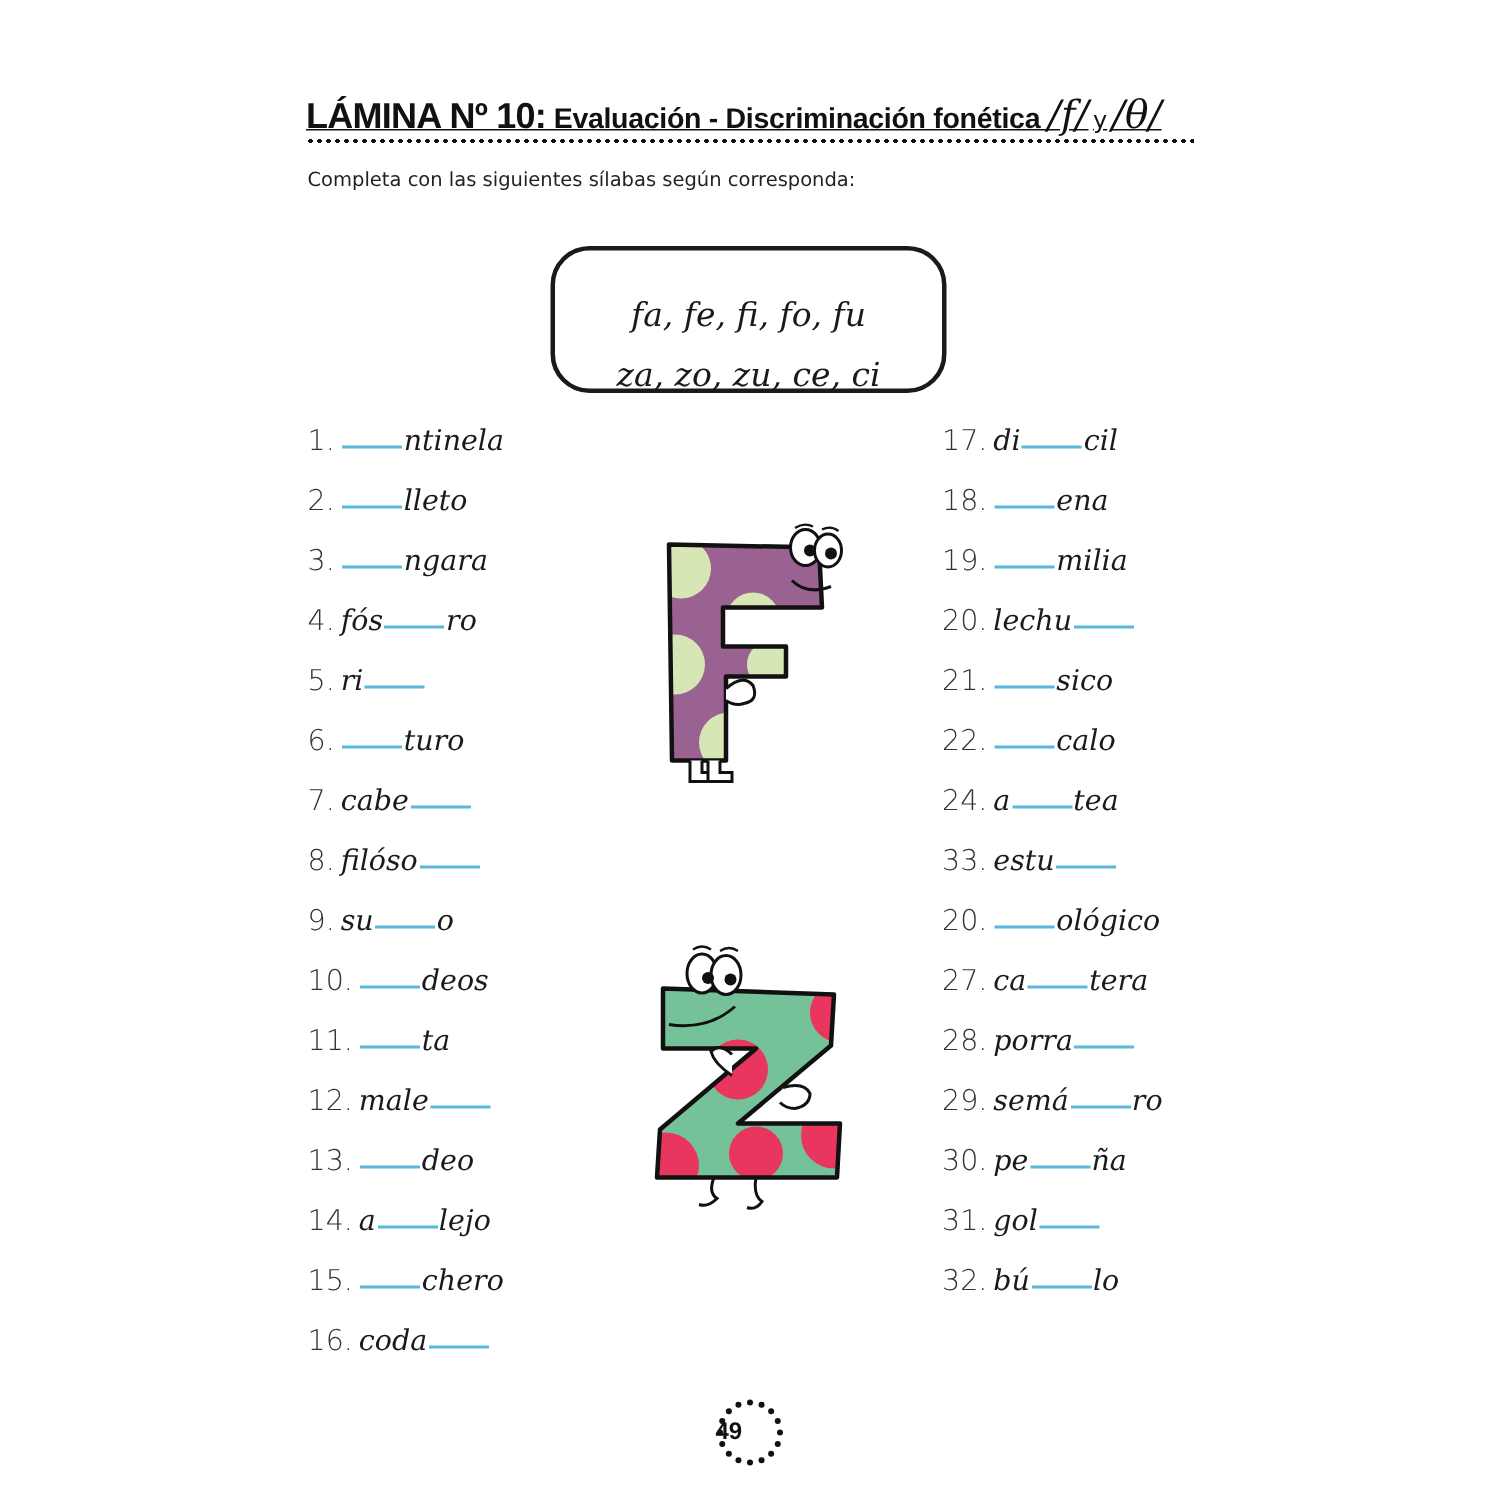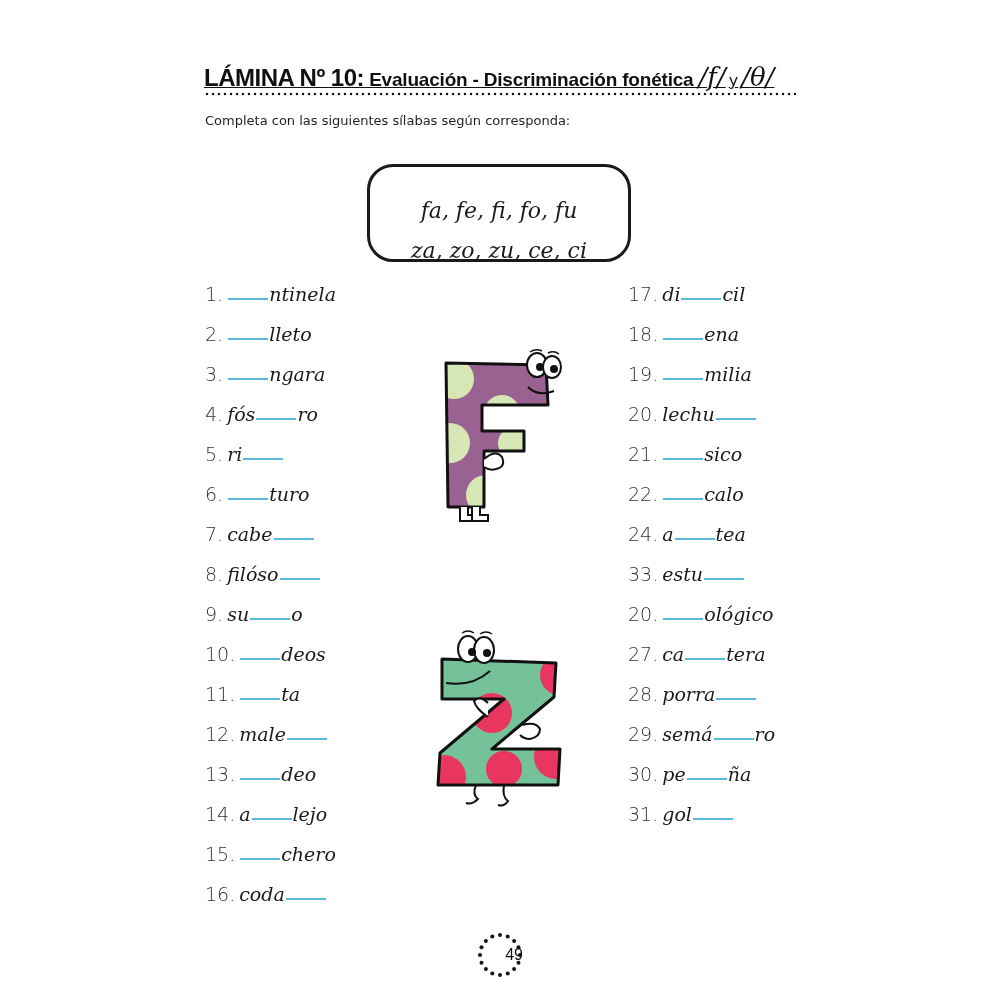--- a/index.html
+++ b/index.html
@@ -24,21 +24,21 @@
     .col { position: absolute; top: 283px; }
     .col.left { left: 205px; }
     .col.right { left: 628px; }
     .item { height: 40px; display: flex; align-items: baseline; white-space: nowrap; }
     .num { font-family: "DejaVu Sans", sans-serif; font-size: 19px; color: #333; font-weight: 300; margin-right: 4px; }
     .word { font-family: "DejaVu Serif", serif; font-style: italic; font-size: 19px; color: #1a1a1a; }
     .blank { display: inline-block; width: 40px; border-bottom: 2px solid #5ab8dd; height: 0; transform: translateY(-1px); margin: 0 1px; }
 
     .illus { position: absolute; }
     .page-num { position: absolute; left: 477px; top: 932px; width: 46px; height: 46px; }
-    .page-num-text { position: absolute; left: 0; top: 0; width: 46px; height: 46px; line-height: 46px; text-align: right; font-family: "Liberation Sans", sans-serif; font-weight: normal; font-size: 16px; color: #111; }
+    .page-num-text { position: absolute; left: 0; top: 0; width: 46px; height: 46px; line-height: 46px; text-align: left; font-family: "Liberation Sans", sans-serif; font-weight: bold; font-size: 16px; color: #111; }
   </style>
 </head>
 <body>
 
 <div class="title-row">
   <div class="title">
     <span class="t-main">LÁMINA Nº 10:</span><span class="t-sub"> Evaluación - Discriminación fonética </span><span class="phon">/f/</span><span class="phon-y">y</span><span class="phon">/θ/</span>
   </div>
   <div class="dots"></div>
 </div>
@@ -226,20 +226,26 @@
       <span class="num">30.</span>
       <span class="word">pe</span>
       <span class="blank"></span>
       <span class="word">ña</span>
     </div>
     <div class="item">
       <span class="num">31.</span>
       <span class="word">gol</span>
       <span class="blank"></span>
       <span class="word"></span>
+    </div>
+    <div class="item">
+      <span class="num">32.</span>
+      <span class="word">bú</span>
+      <span class="blank"></span>
+      <span class="word">lo</span>
     </div>
   </div>
 
 <div class="illus" style="left:440px; top:345px; width:130px; height:180px;">
   <svg width="130" height="180" viewBox="0 0 130 180">
     <defs>
       <clipPath id="fclip">
         <path d="M6,18 L106,20 L108,60 L42,60 L42,86 L84,86 L84,106 L44,106 L44,162 L8,162 Z"></path>
       </clipPath>
     </defs>

